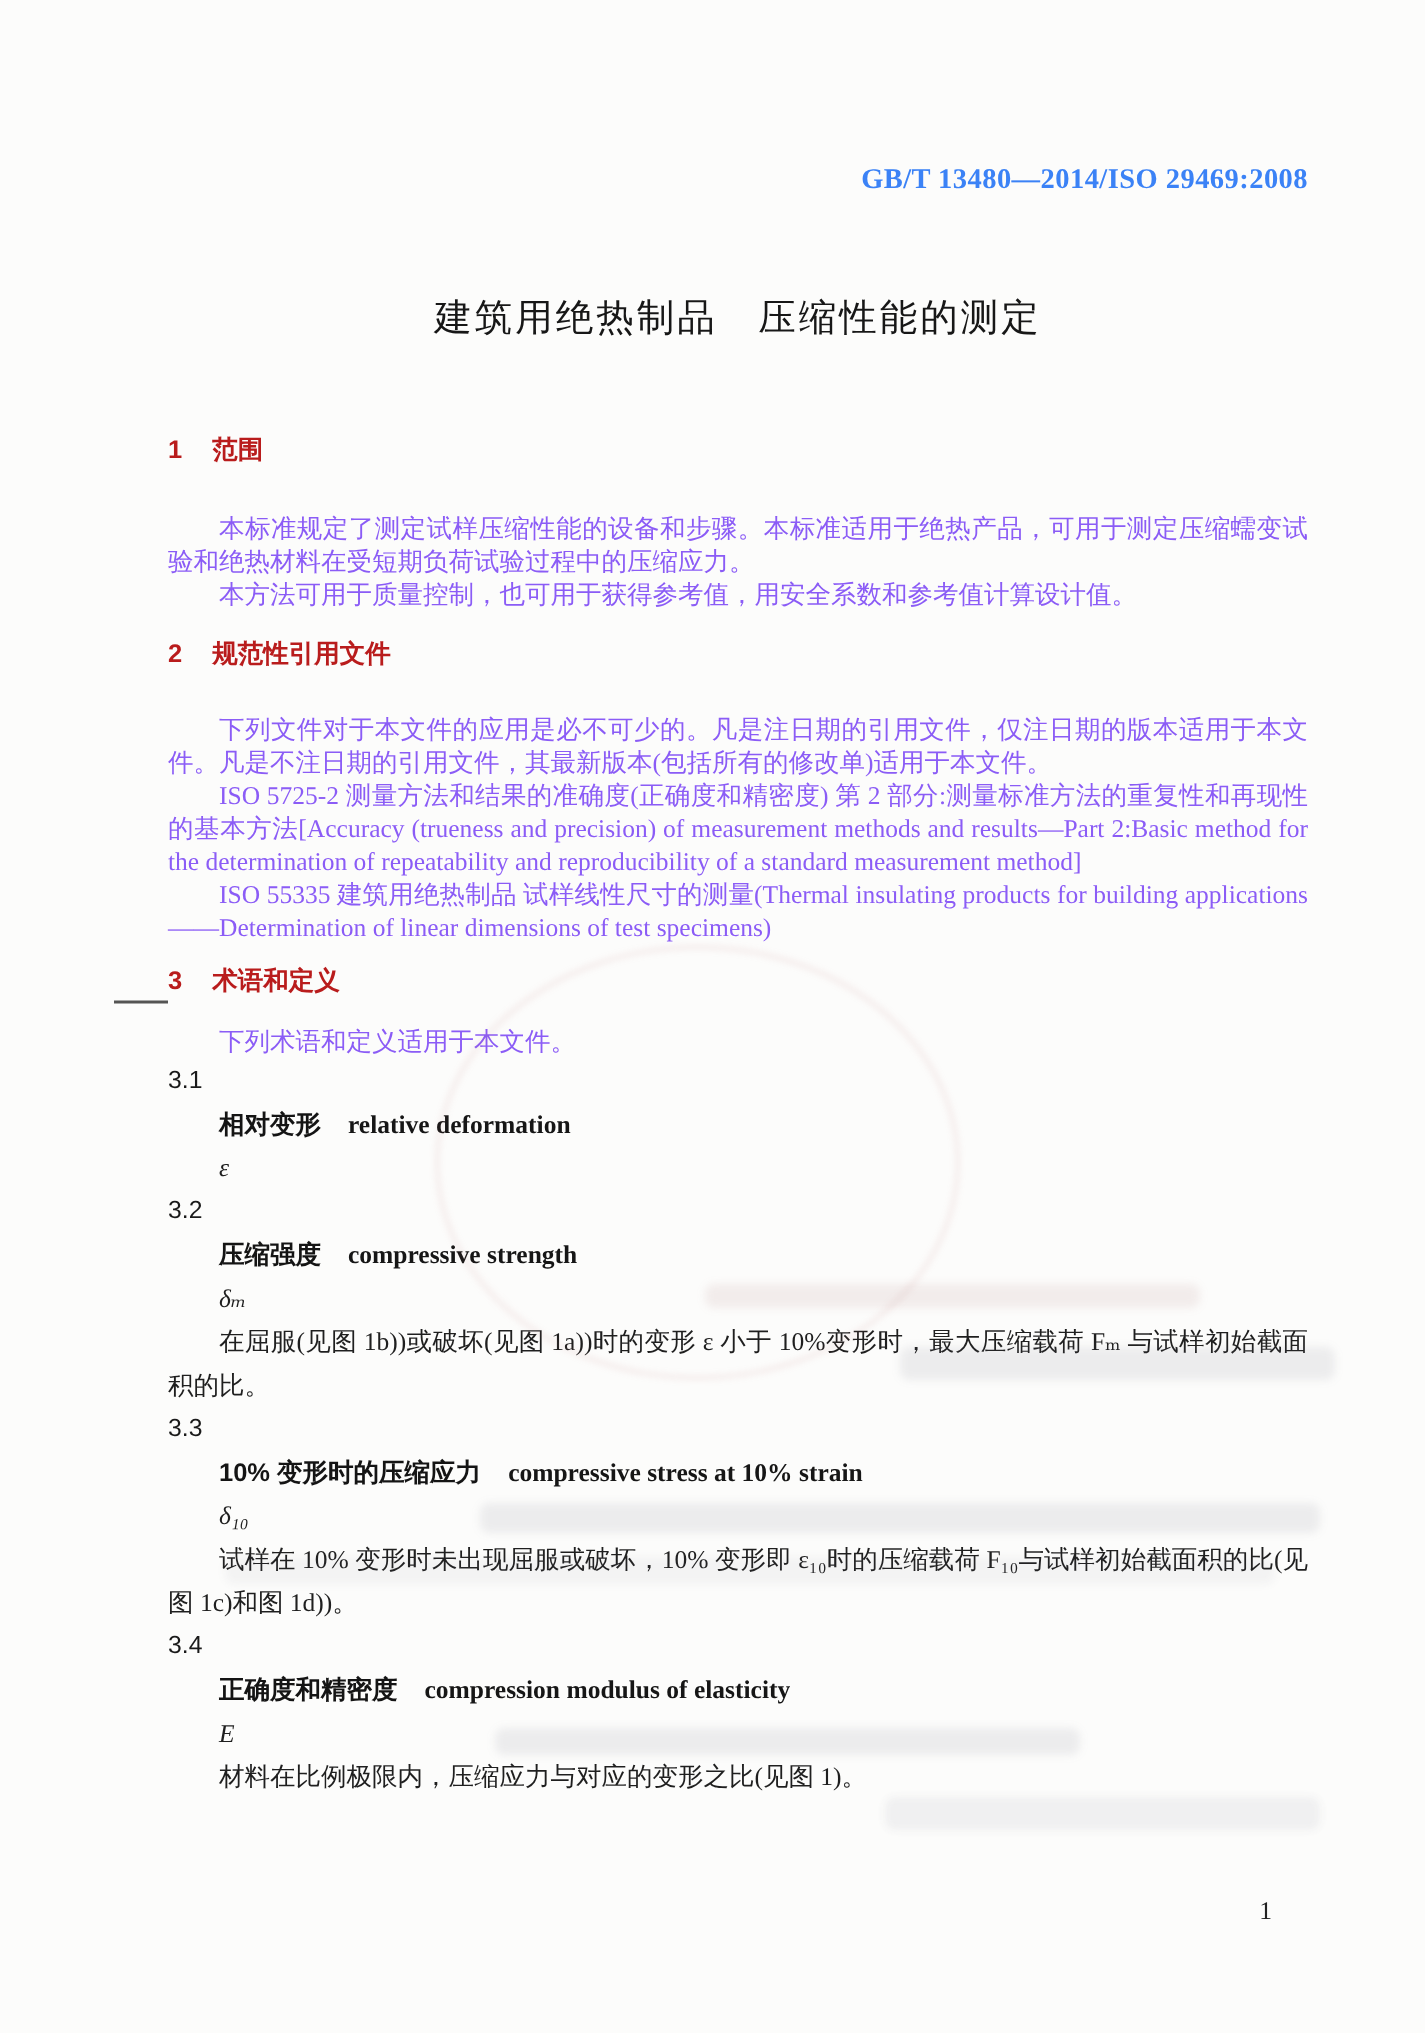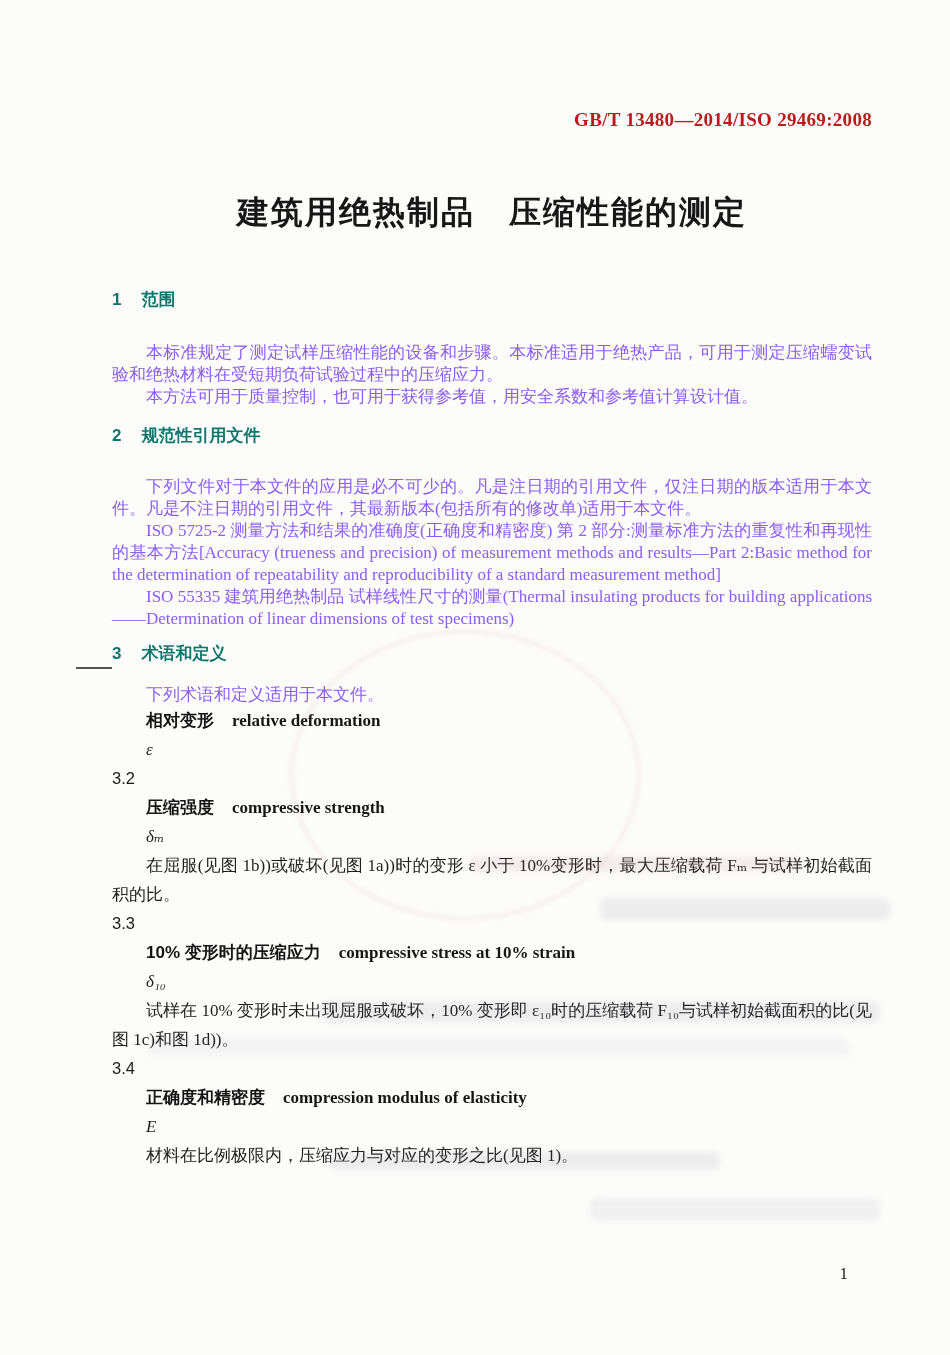--- a/index.html
+++ b/index.html
@@ -16,38 +16,38 @@
     inset: 0;
     padding: 108px 78px 0 112px;
   }
   .doc-number {
     text-align: right;
     font-family: "Liberation Serif", "DejaVu Serif", serif;
     font-weight: 700;
     font-size: 19px;
     line-height: 24px;
     letter-spacing: 0.3px;
-    color: #b91c1c;
+    color: #3b82f6;
   }
   .doc-title {
     margin-top: 60px;
     text-align: center;
     font-family: "Liberation Sans", "DejaVu Sans", sans-serif;
-    font-weight: 700;
-    font-size: 32px;
+    font-weight: 400;
+    font-size: 25px;
     line-height: 40px;
     letter-spacing: 2px;
     color: #171717;
   }
   .section-heading {
     font-family: "Liberation Sans", "DejaVu Sans", sans-serif;
     font-weight: 700;
     font-size: 17px;
     line-height: 24px;
-    color: #0f766e;
+    color: #b91c1c;
   }
   .section-heading .sec-num { display: inline-block; margin-right: 20px; }
   .sh-1 { margin-top: 56px; margin-bottom: 30px; }
   .sh-2 { margin-top: 16px; margin-bottom: 28px; }
   .sh-3 { margin-top: 12px; margin-bottom: 18px; }
   .para {
     font-size: 17px;
     line-height: 22px;
     text-align: justify;
     text-indent: 2em;
@@ -129,20 +129,21 @@
   <p class="para">下列文件对于本文件的应用是必不可少的。凡是注日期的引用文件，仅注日期的版本适用于本文件。凡是不注日期的引用文件，其最新版本(包括所有的修改单)适用于本文件。</p>
   <p class="para">ISO 5725-2 测量方法和结果的准确度(正确度和精密度) 第 2 部分:测量标准方法的重复性和再现性的基本方法[Accuracy (trueness and precision) of measurement methods and results—Part 2:Basic method for the determination of repeatability and reproducibility of a standard measurement method]</p>
   <p class="para">ISO 55335 建筑用绝热制品 试样线性尺寸的测量(Thermal insulating products for building applications——Determination of linear dimensions of test specimens)</p>
 
   <div class="section-heading sh-3">
     <span class="sec-num">3</span><span>术语和定义</span>
   </div>
   <p class="para terms-intro">下列术语和定义适用于本文件。</p>
 
   <div class="term-block">
+    <div class="term-num">3.1</div>
     <div class="term-name">
       <span class="zh">相对变形</span><span class="en">relative deformation</span>
     </div>
     <div class="term-symbol">ε</div>
   </div>
 
   <div class="term-block">
     <div class="term-num">3.2</div>
     <div class="term-name">
       <span class="zh">压缩强度</span><span class="en">compressive strength</span>

